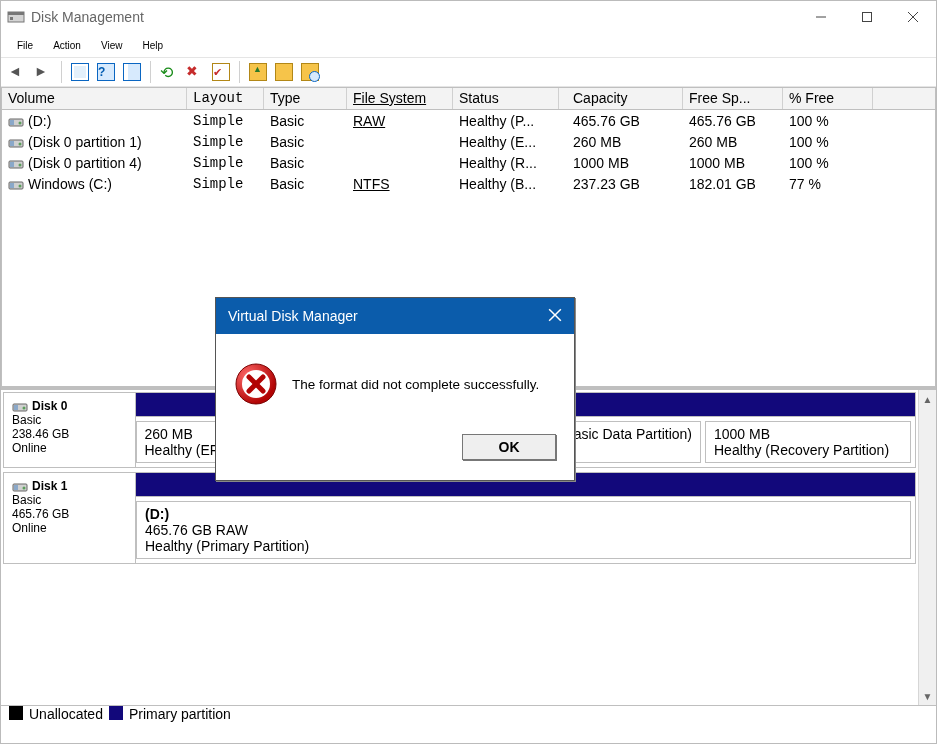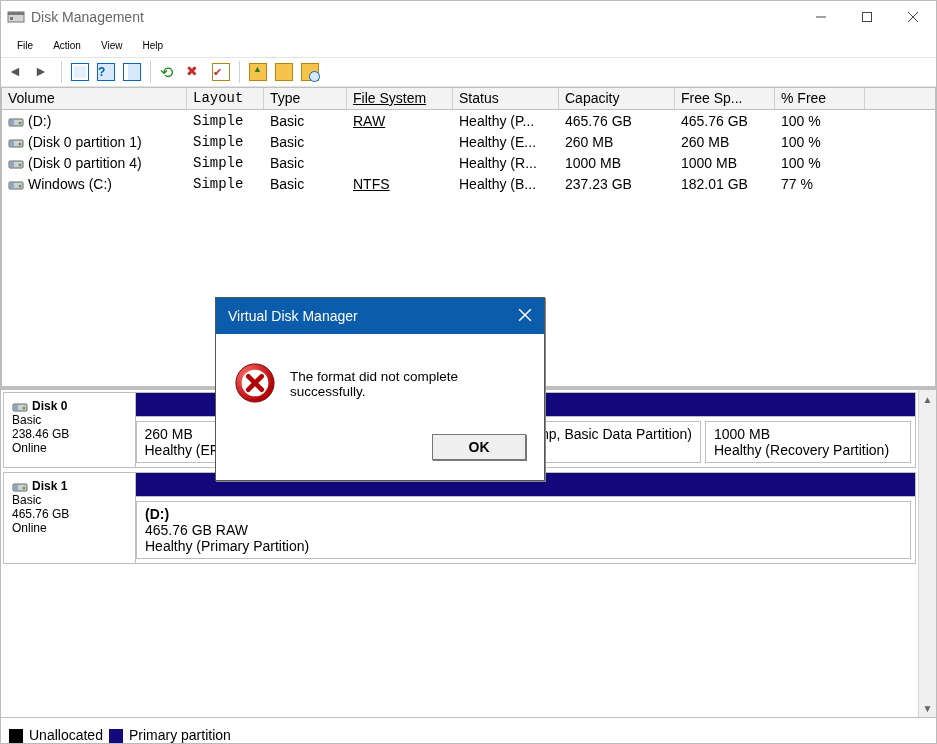--- a/index.html
+++ b/index.html
@@ -50,48 +50,48 @@
   .vl-row { display: flex; height: 21px; align-items: center; }
   .vl-row .col { padding: 0 6px; overflow: hidden; white-space: nowrap; text-overflow: ellipsis; }
   .vol-icon { width: 16px; height: 12px; display:inline-block; margin-right:4px; vertical-align:middle; }
   .vol-icon svg { width:16px; height:12px; vertical-align:top;}
 
   .col-volume { width: 185px; }
   .col-layout { width: 77px; font-family: Liberation Mono, monospace; }
   .col-type { width: 83px; }
   .col-fs { width: 106px; text-decoration: underline; }
   .col-status { width: 106px; }
-  .col-capacity { width: 116px; }
+  .col-capacity { width: 116px; margin-left: 8px; }
   .col-free { width: 100px; }
   .col-pfree { width: 90px; }
 
   
   .disk-area { flex: 1; display: flex; flex-direction: column; border-top: 3px solid #bfbfbf; position:relative; }
   .disk-area-inner { flex:1; overflow:hidden; display:flex; flex-direction:column; }
   .scroll-v { position:absolute; right:0; top:0; bottom:0; width:18px; background:#f0f0f0; border-left:1px solid #d6d6d6;}
   .scroll-arrow { height:18px; display:flex; align-items:center; justify-content:center; color:#666; font-size:10px;}
 
   .disk-row { display: flex; border: 1px solid #bfbfbf; margin: 2px 20px 2px 2px; background:#fff;}
   .disk-info { width: 132px; padding: 6px 8px; border-right: 1px solid #bfbfbf; background:#fff; font-size:12px;}
   .disk-info .disk-icon { width:16px; height:12px; display:inline-block; margin-right:4px; vertical-align:middle;}
   .disk-name { font-weight: bold; }
   .disk-parts-col { flex:1; display:flex; flex-direction:column; }
   .disk-bar { height: 24px; background: #12087b; border-bottom: 1px solid #bfbfbf;}
   .disk-parts { flex:1; display:flex; gap:4px; padding:4px 4px 4px 0;}
   .part { border:1px solid #bfbfbf; padding:4px 8px; font-size:14px; overflow:hidden; white-space:nowrap;}
   .part .bold { font-weight:bold; }
 
   
-  .legend { height: 26px; border-top: 1px solid #bfbfbf; display:flex; align-items:flex-end; padding: 0 8px; gap:6px; font-size:14px;}
+  .legend { height: 38px; border-top: 1px solid #bfbfbf; display:flex; align-items:flex-start; padding: 0 8px; gap:6px; font-size:14px;}
   .swatch { width:14px; height:14px; display:inline-block; }
   .sw-unalloc { background:#000; }
   .sw-primary { background:#12087b; }
 
   
-  .modal { position: absolute; left: 214px; top: 296px; width: 330px; background:#fff; border:1px solid #555; box-shadow: 1px 1px 0 #888; z-index:20;}
+  .modal { position: absolute; left: 214px; top: 296px; width: 360px; background:#fff; border:1px solid #555; box-shadow: 1px 1px 0 #888; z-index:20;}
   .modal-title { background:#0b5cab; color:#fff; height:36px; display:flex; align-items:center; padding:0 12px; font-size:14px;}
   .modal-title .spacer { flex:1; }
   .modal-close { color:#fff; }
   .modal-body { padding: 28px 18px 12px 18px; display:flex; align-items:center; gap:14px; }
   .err-icon { width:44px; height:44px; }
   .modal-msg { font-size:13.5px; }
   .modal-foot { padding: 16px 18px 20px; display:flex; justify-content:flex-end;font-weight:bold;}
   .ok-btn { width:94px; height:26px; background:#efefef; border:1px solid #777; box-shadow: 1px 1px 0 #777; font-size:14px; display:flex; align-items:center; justify-content:center;}
 </style>
 </head>

